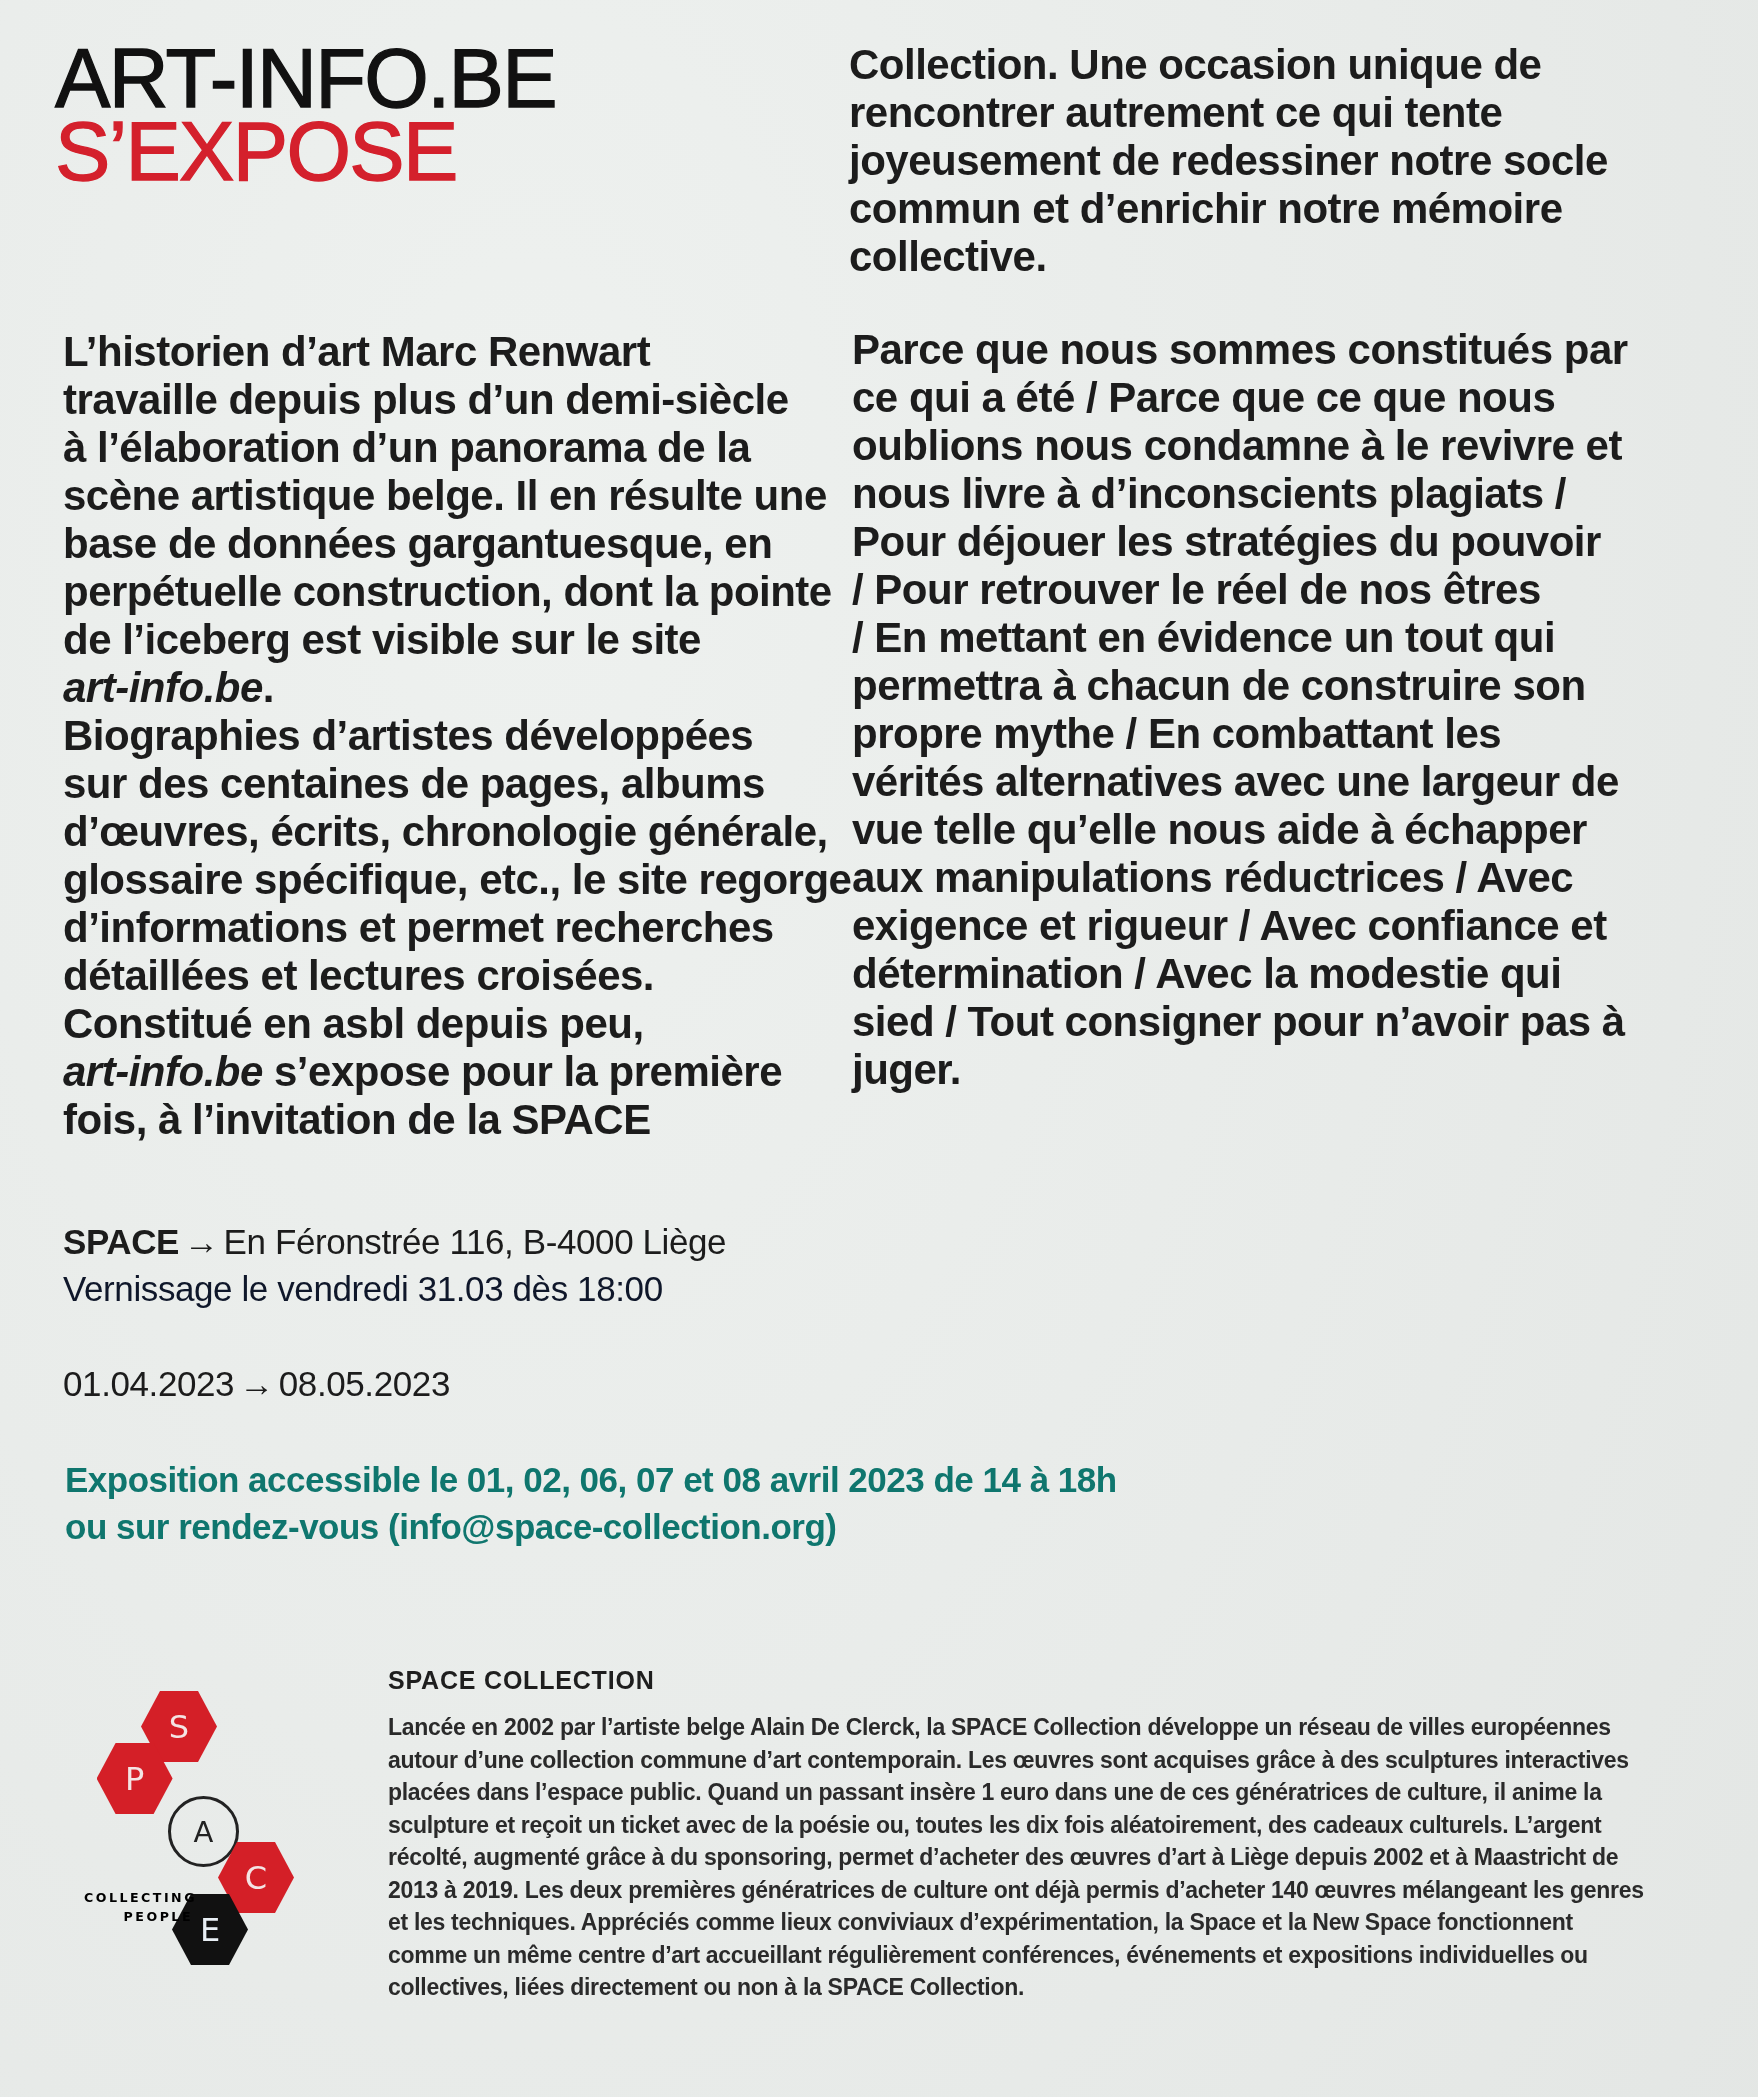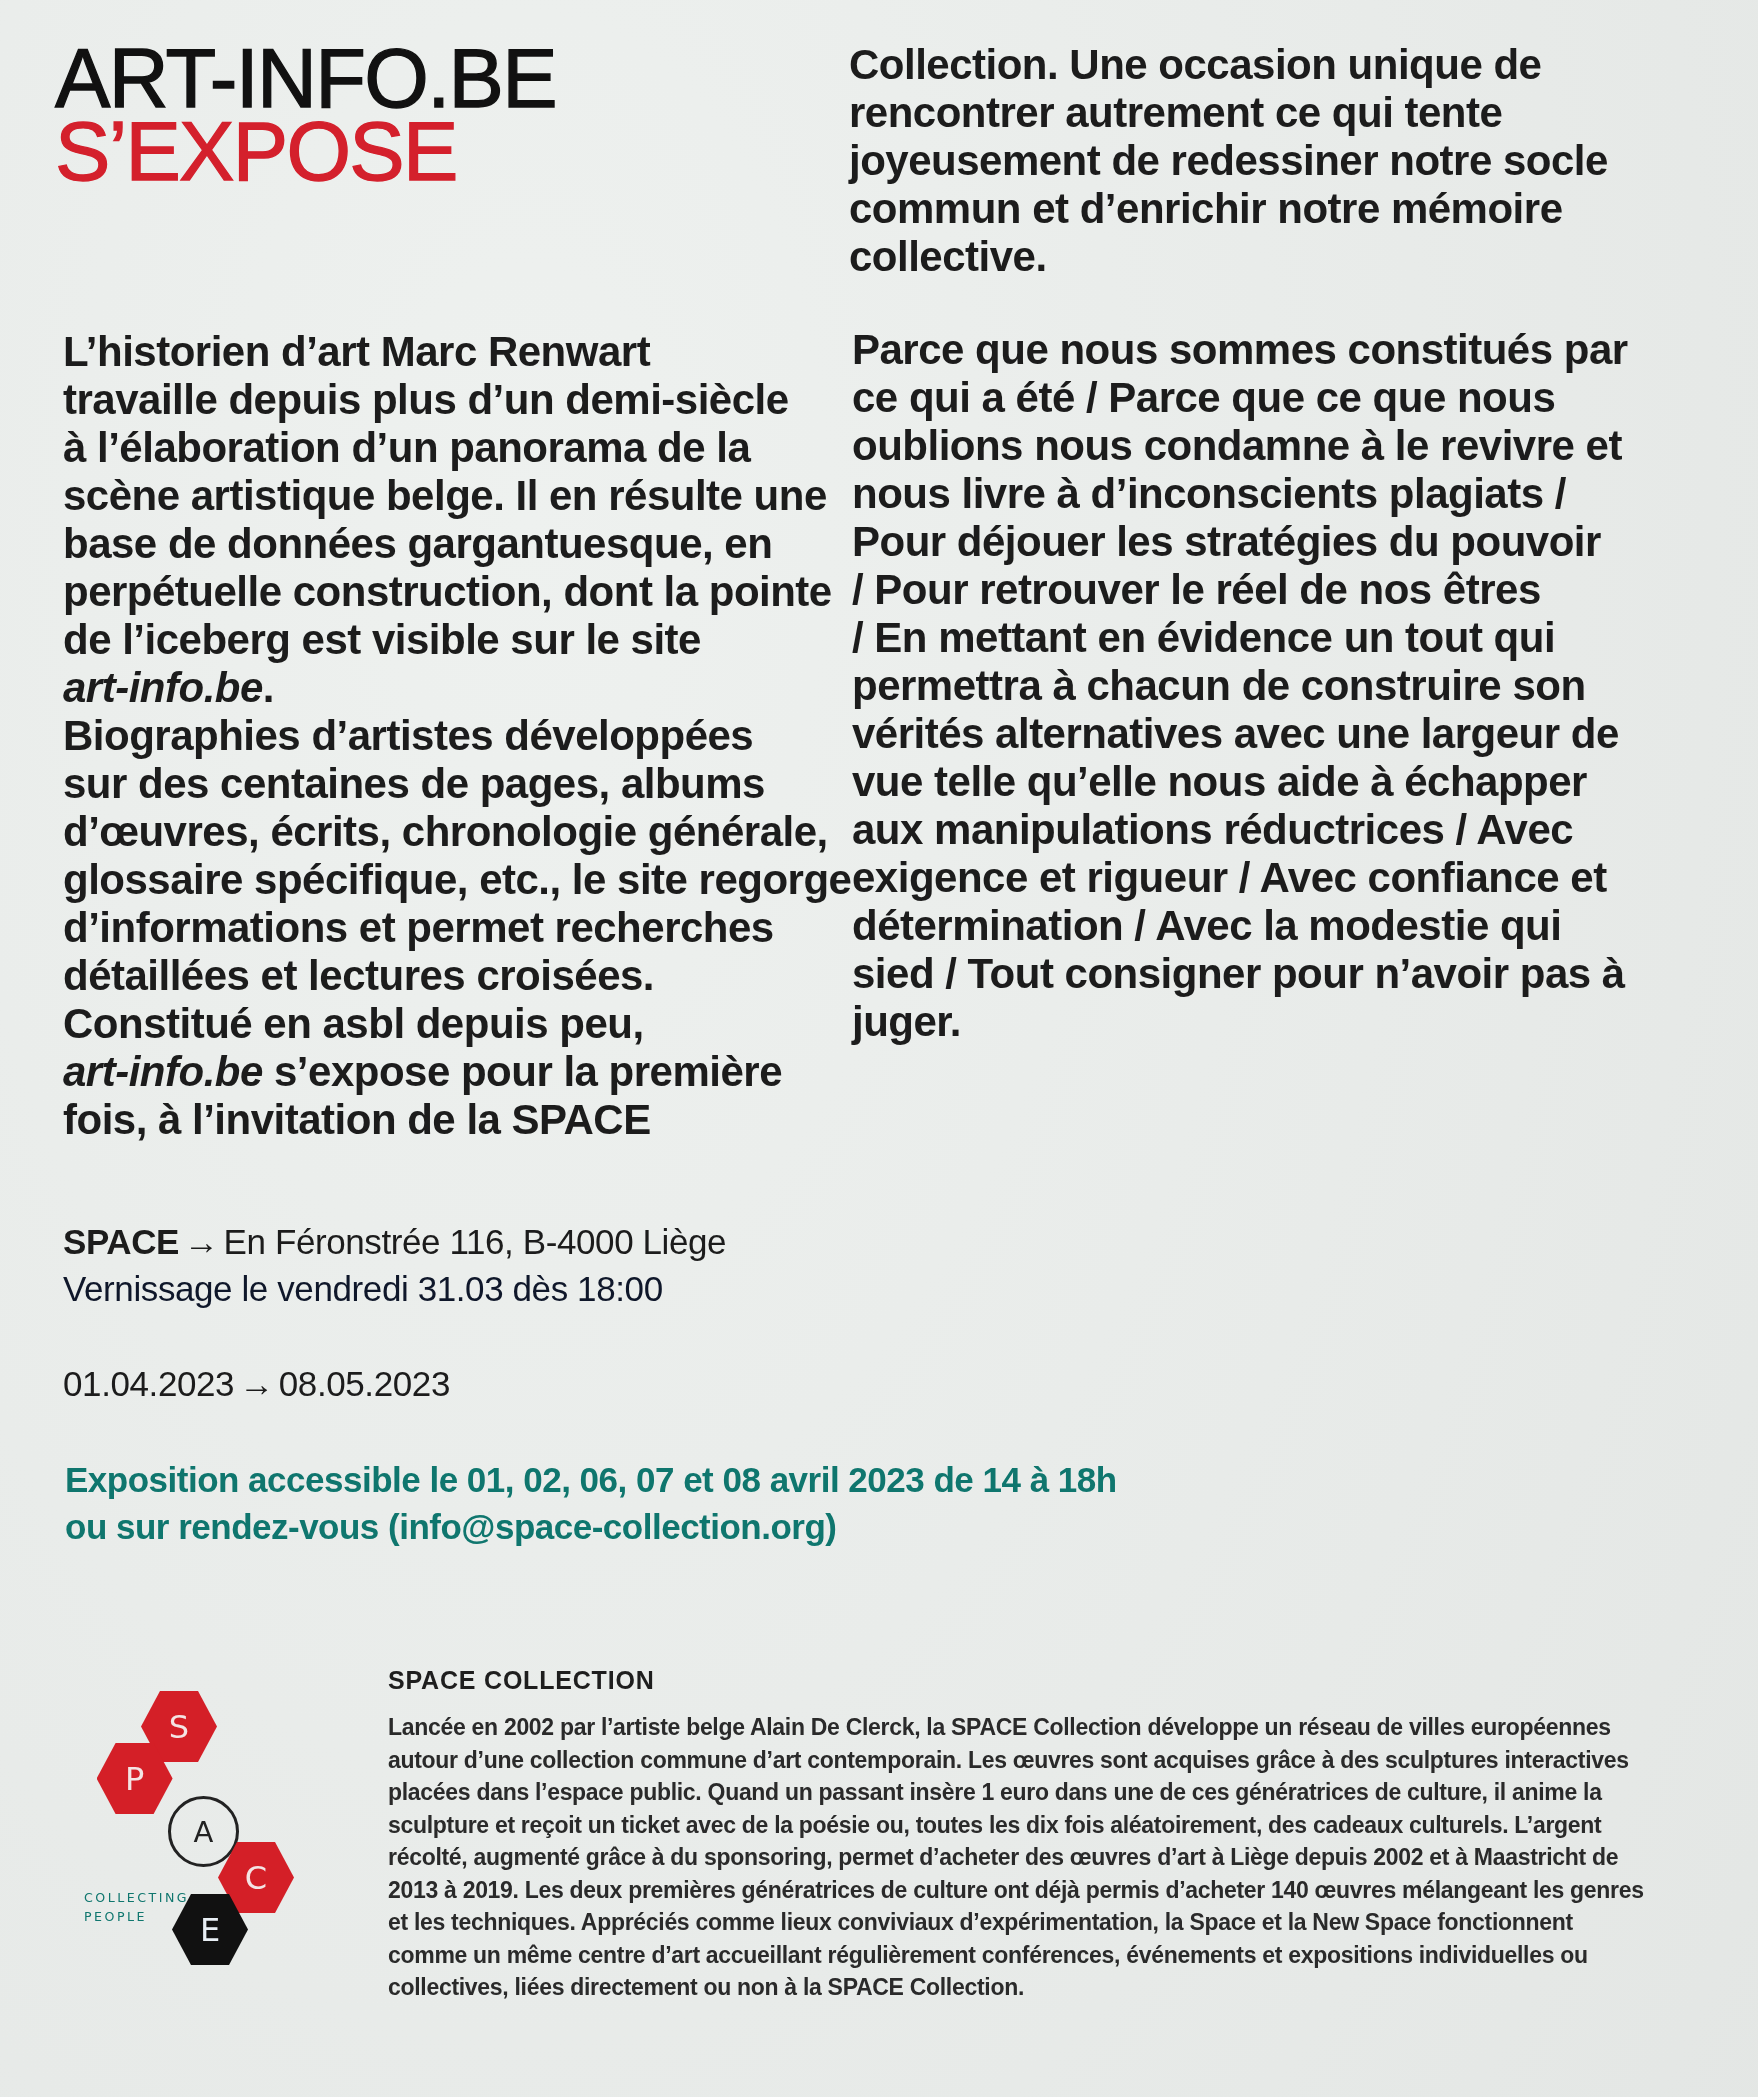--- a/index.html
+++ b/index.html
@@ -25,21 +25,21 @@
   .vernissage { left:63px; top:1265px; color:#0f172a; font-size:35px; line-height:47px; letter-spacing:-0.4px; }
   .dates { left:63px; top:1360px; }
   .access { left:65px; top:1456px; font-size:35px; line-height:47px; font-weight:700; letter-spacing:-0.5px; color:#0f766e; }
   .arrow { display:inline-block; margin:0 5px; }
   
   .logo { left:84px; top:1674px; width:218px; height:361px; }
   .hex { position:absolute; width:76px; height:71px; clip-path:polygon(25% 0,75% 0,100% 50%,75% 100%,25% 100%,0 50%); display:flex; align-items:center; justify-content:center; color:#f4e4e4; font-size:32px; font-family:"DejaVu Sans", sans-serif; font-weight:400; }
   .hex.red { background:#d41f27; }
   .hex.black { background:#111; color:#e8eef4; }
   .ring { position:absolute; width:71px; height:71px; border:3.4px solid #222; border-radius:50%; box-sizing:border-box; display:flex; align-items:center; justify-content:center; font-size:29px; font-family:"DejaVu Sans", sans-serif; color:#222; }
-  .collecting { position:absolute; left:0; top:215px; width:109px; text-align:left; font-size:12.6px; font-weight:400; letter-spacing:2.5px; line-height:18.5px; color:#0f766e; font-family:"DejaVu Sans", sans-serif; }
+  .collecting { position:absolute; left:0; top:215px; width:109px; text-align:right; font-size:12.6px; font-weight:700; letter-spacing:2.5px; line-height:18.5px; color:#000000; font-family:"DejaVu Sans", sans-serif; }
   
   .sc-title { left:388px; top:1666px; font-size:25px; font-weight:700; letter-spacing:0.8px; color:#1e1e1e; }
   .sc-body { left:388px; top:1711px; width:1334px; font-size:23px; line-height:32.5px; color:#2a2a2a; letter-spacing:-0.3px;font-weight:bold; }
   .sc-body .line { display:block; white-space:nowrap; }
 </style>
 </head>
 <body>
 
 <div class="abs title1">ART-INFO.BE</div>
 <div class="abs title2">S’EXPOSE</div>
@@ -74,20 +74,21 @@
 
 <div class="abs body-text col-right-bottom">
   <span class="line">Parce que nous sommes constitués par</span>
   <span class="line">ce qui a été / Parce que ce que nous</span>
   <span class="line">oublions nous condamne à le revivre et</span>
   <span class="line">nous livre à d’inconscients plagiats /</span>
   <span class="line">Pour déjouer les stratégies du pouvoir</span>
   <span class="line">/ Pour retrouver le réel de nos êtres</span>
   <span class="line">/ En mettant en évidence un tout qui</span>
   <span class="line">permettra à chacun de construire son</span>
+  <span class="line">propre mythe / En combattant les</span>
   <span class="line">vérités alternatives avec une largeur de</span>
   <span class="line">vue telle qu’elle nous aide à échapper</span>
   <span class="line">aux manipulations réductrices / Avec</span>
   <span class="line">exigence et rigueur / Avec confiance et</span>
   <span class="line">détermination / Avec la modestie qui</span>
   <span class="line">sied / Tout consigner pour n’avoir pas à</span>
   <span class="line">juger.</span>
 </div>
 
 <div class="abs info venue">

